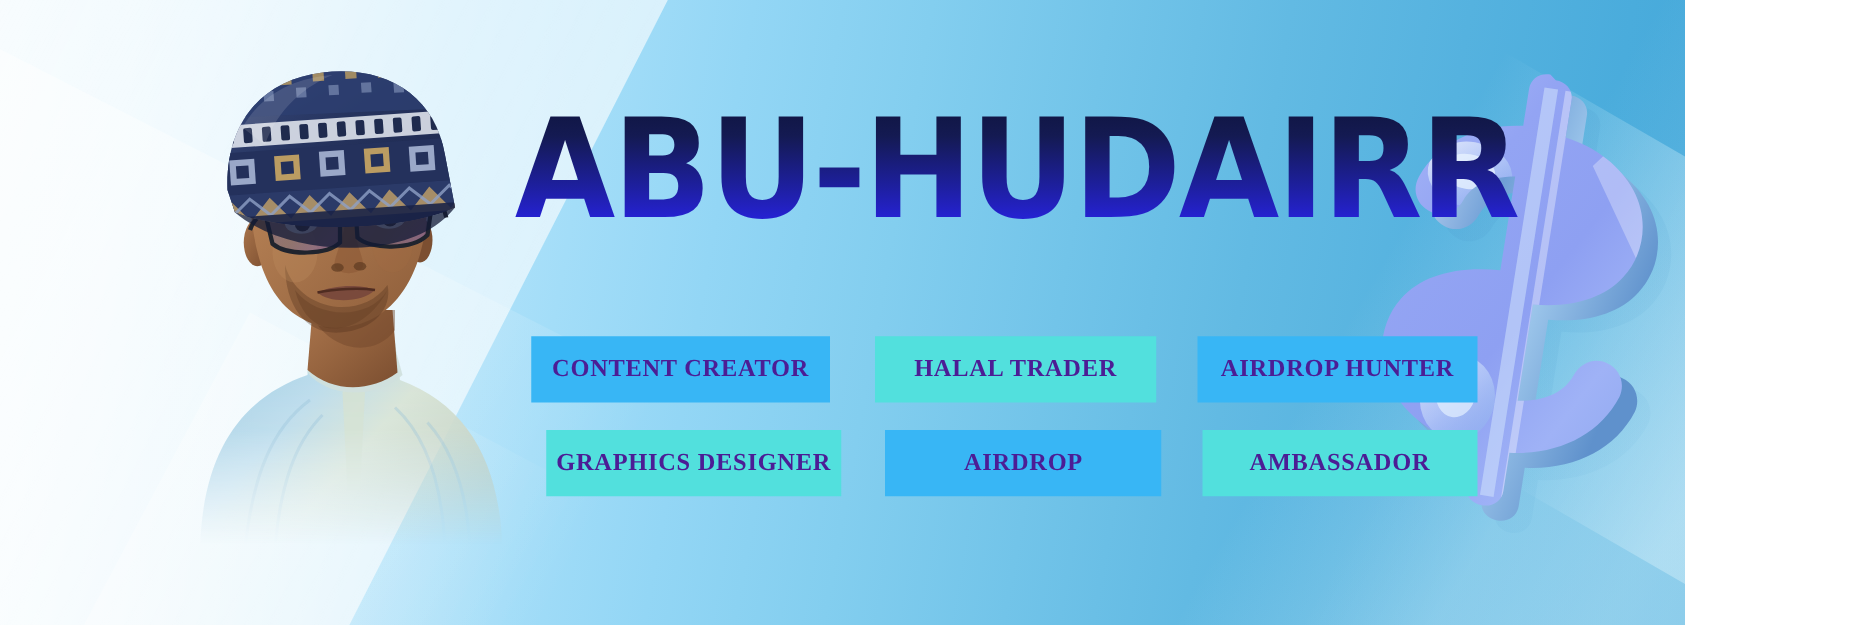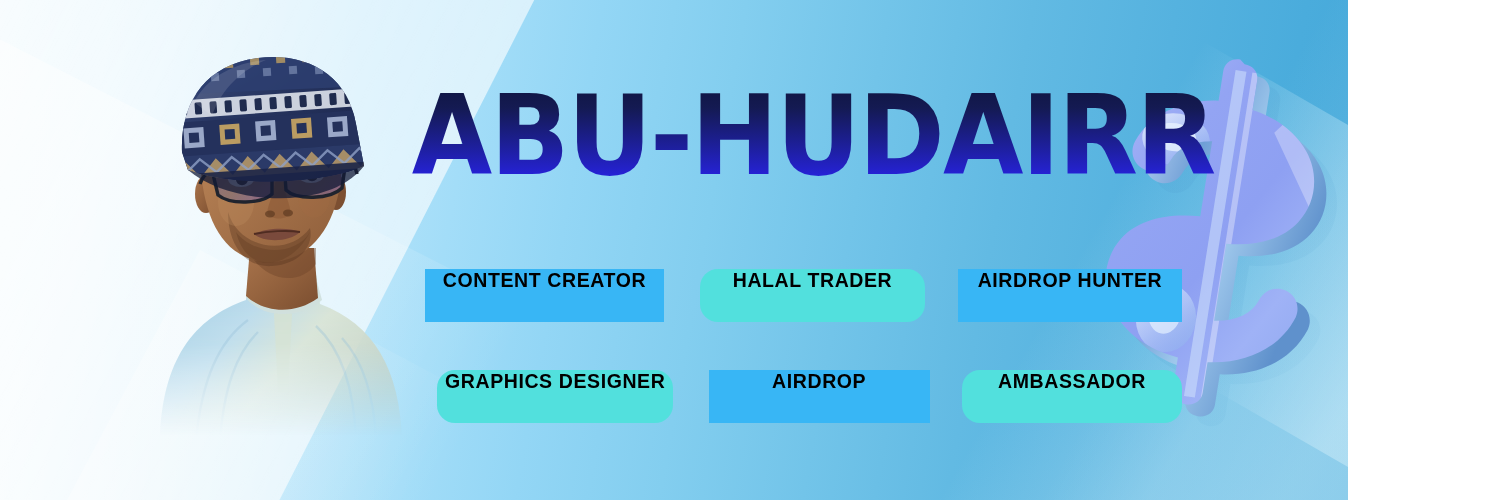--- a/index.html
+++ b/index.html
@@ -134,46 +134,46 @@
   #tags {
     position: absolute;
     left: 425px;
     top: 269px;
     width: 757px;
   }
   .tag-row {
     display: flex;
     align-items: flex-start;
   }
-  .tag-row + .tag-row { margin-top: 48px; padding-left: 12px; }
+  .tag-row + .tag-row { margin-top: 22px; padding-left: 12px; }
 
   .tag {
     height: 53px;
     display: flex;
-    align-items: flex-start;
+    align-items: center;
     justify-content: center;
     box-sizing: border-box;
     padding: 0 8px;
-    font-family: Liberation Sans, sans-serif;
+    font-family: Liberation Serif, serif;
     font-weight: bold;
     font-size: 19.5px;
     letter-spacing: 0.6px;
-    color: #000000;
+    color: #4c1d95;
     white-space: nowrap;
     user-select: none;
   }
   
   .col1 { width: 239px; }
   .gap1 { width: 36px; }
   .col2 { width: 225px; }
   .gap2 { width: 33px; }
   .col3 { width: 224px; }
 
   .sky  { background: #38b6f5; }
-  .teal { background: #52e0dd; border-radius: 18px; }
+  .teal { background: #52e0dd; }
 </style>
 </head>
 <body>
 
 <div id="banner">
 
   <div class="band band-left-top"></div>
   <div class="band band-left-soft"></div>
   <div class="band band-mid"></div>
   <div class="band band-right-edge"></div>

